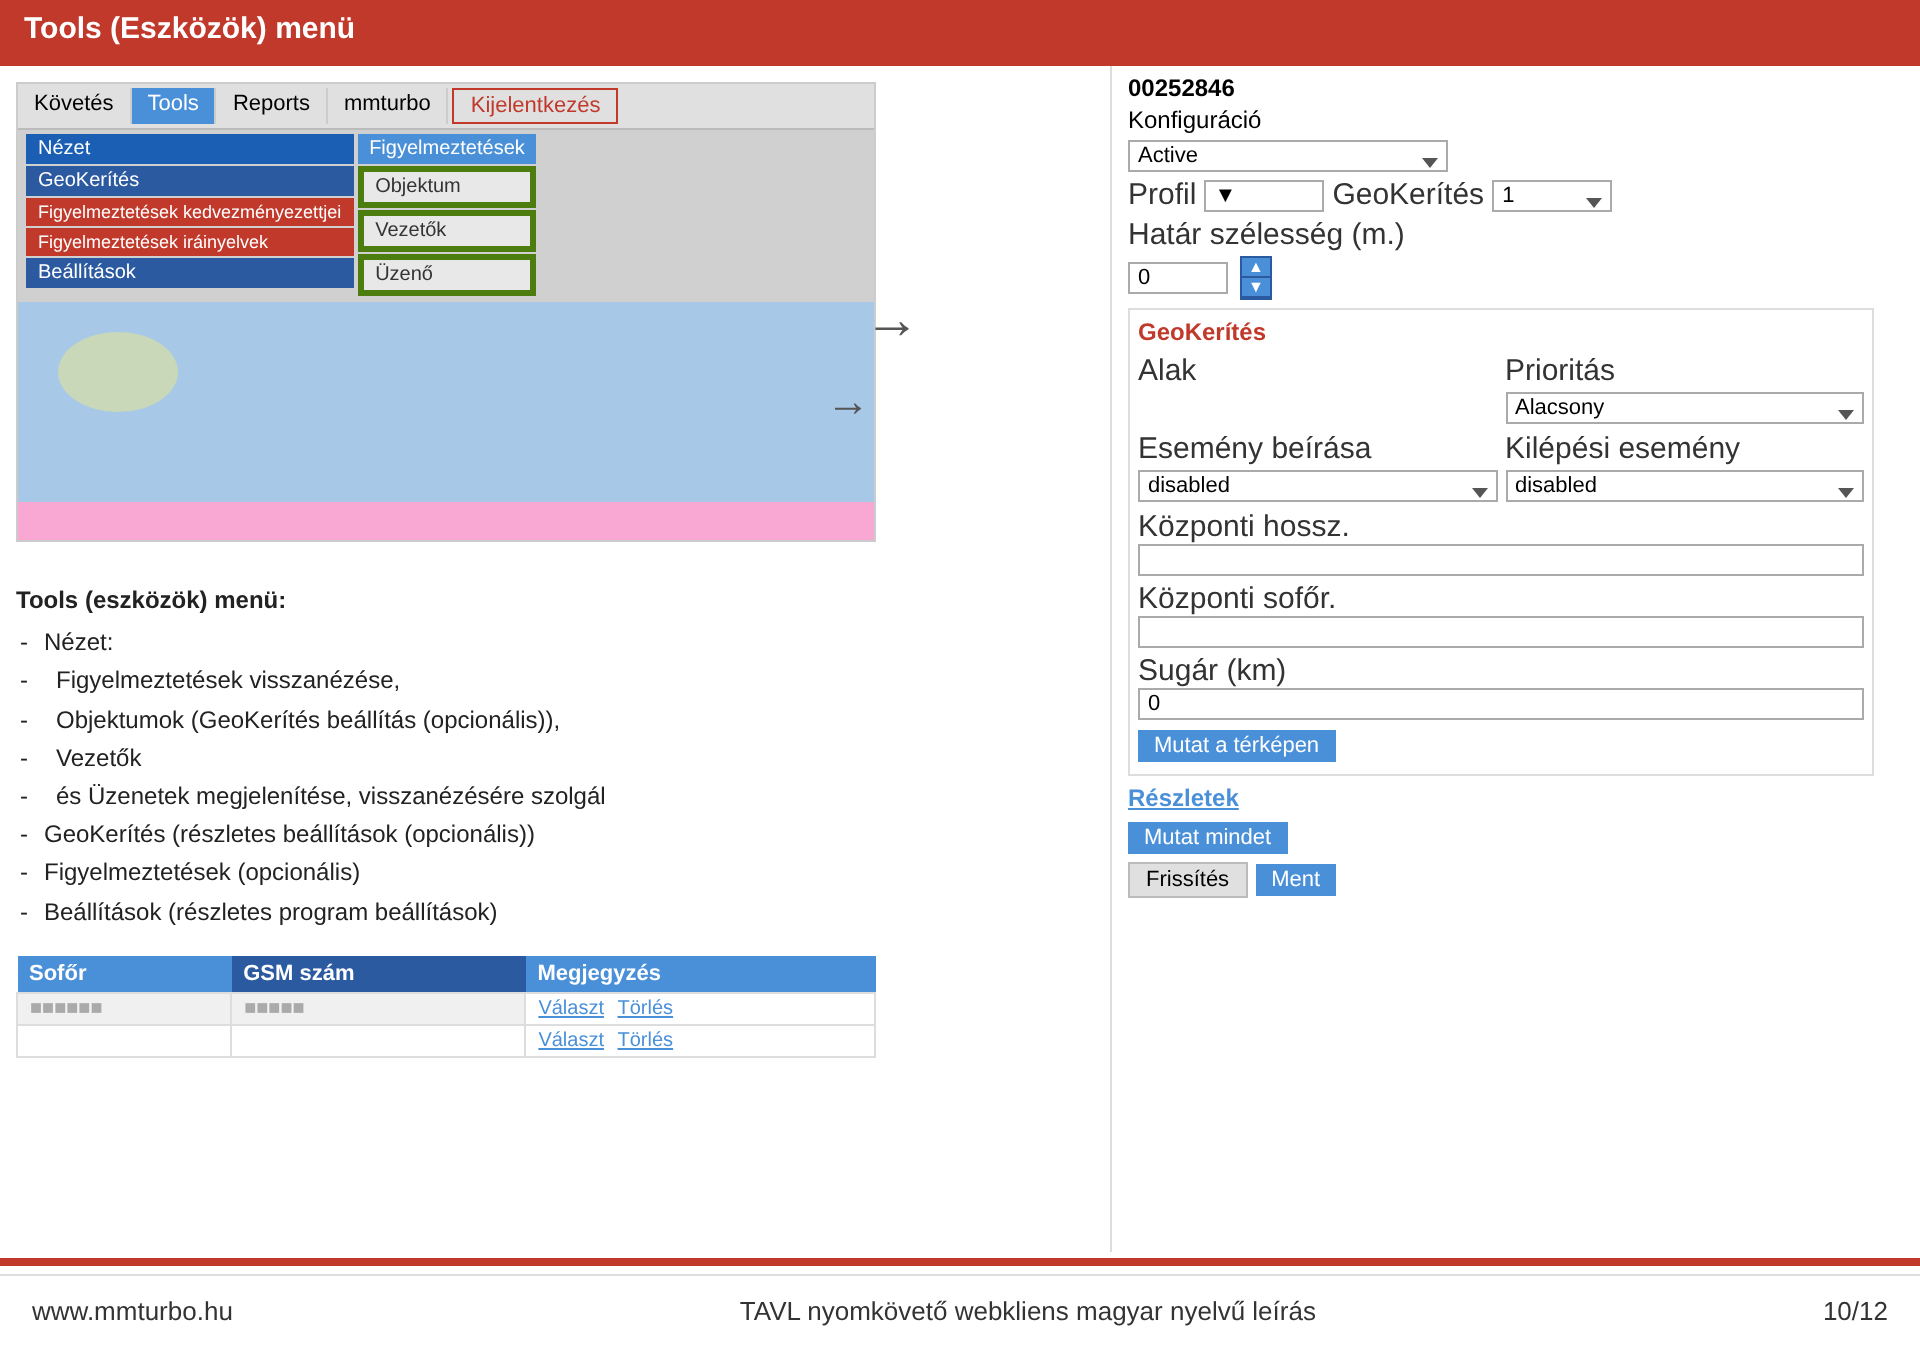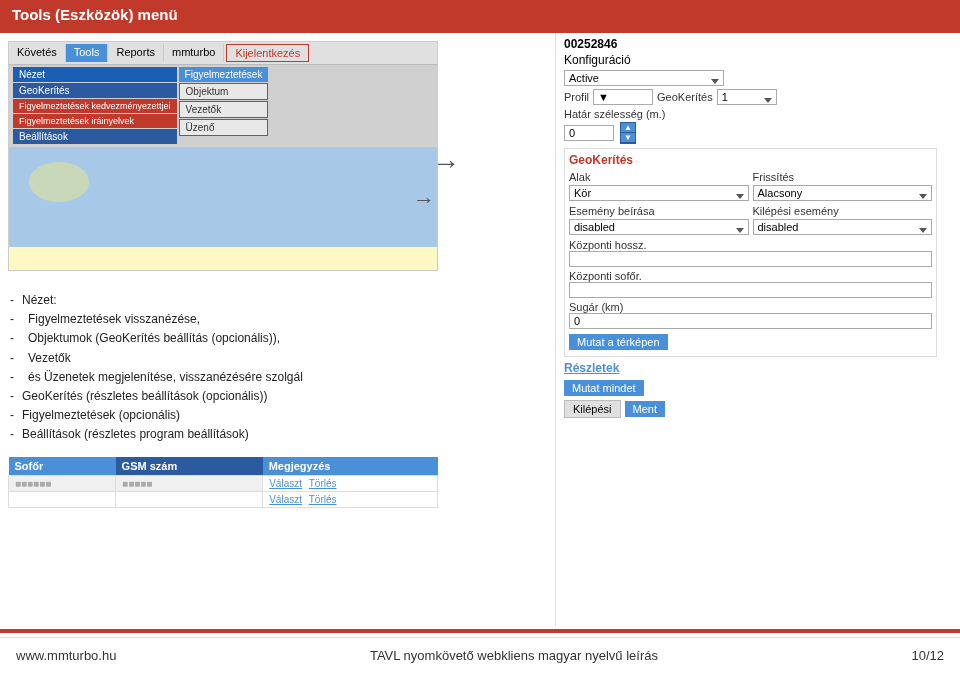--- a/index.html
+++ b/index.html
@@ -38,21 +38,21 @@
       width: 555px;
       padding: 8px;
       flex-shrink: 0;
     }
 
     
     .screenshot-area {
       border: 1px solid #ccc;
       width: 430px;
       height: 230px;
-      background: #fef9c3;
+      background: #f9a8d4;
       position: relative;
       margin-bottom: 8px;
     }
 
     
     .menu-bar {
       display: flex;
       background: #e0e0e0;
       border-bottom: 1px solid #bbb;
       padding: 2px 0;
@@ -81,21 +81,21 @@
       padding: 2px 6px;
       font-size: 10px;
       background: #4a90d9;
       color: white;
       margin-bottom: 1px;
       cursor: pointer;
     }
     .dropdown-item.light {
       background: #e8e8e8;
       color: #333;
-      border: 1px solid #4d7c0f;
+      border: 3px solid #4d7c0f;
     }
     .dropdown-item.selected {
       background: #1a5fb4;
     }
     .dropdown-item.dark-blue {
       background: #2c5aa0;
     }
     .dropdown-item.red {
       background: #c0392b;
       font-size: 9px;
@@ -207,21 +207,21 @@
       padding: 1px 4px;
       font-size: 11px;
       display: flex;
       align-items: flex-end;
       justify-content: space-between;
       cursor: pointer;
     }
     .select-wide { width: 160px; }
     .select-med { width: 60px; }
 
-    .label-sm { font-size: 11px; color: #333; }
+    .label-sm { font-size: 15px; color: #333; }
 
     .hatar-row {
       display: flex;
       align-items: center;
       gap: 6px;
       margin-bottom: 2px;
     }
     .num-box {
       border: 1px solid #aaa;
       background: white;
@@ -428,20 +428,21 @@
           <div style="position:absolute;right:2px;top:50%;transform:translateY(-50%);font-size:22px;color:#555;">→</div>
         </div>
       </div>
 
       
       <div style="position:absolute;right:-22px;top:50%;transform:translateY(-50%);font-size:28px;color:#555;z-index:10;">→</div>
     </div>
 
     
     <div class="description-text" style="margin-top:8px;max-width:430px;">
+      <div style="font-weight:bold;margin-bottom:2px;">Tools (eszközök) menü:</div>
       <ul>
         <li><span>Nézet:</span></li>
         <li style="padding-left:20px;"><span>Figyelmeztetések visszanézése,</span></li>
         <li style="padding-left:20px;"><span>Objektumok (GeoKerítés beállítás (opcionális)),</span></li>
         <li style="padding-left:20px;"><span>Vezetők</span></li>
         <li style="padding-left:20px;"><span>és Üzenetek megjelenítése, visszanézésére szolgál</span></li>
         <li><span>GeoKerítés (részletes beállítások (opcionális))</span></li>
         <li><span>Figyelmeztetések (opcionális)</span></li>
         <li><span>Beállítások (részletes program beállítások)</span></li>
       </ul>
@@ -514,27 +515,23 @@
         <div class="spin-btn">▼</div>
       </div>
     </div>
 
     <div class="geokertes-section">
       <div class="geokertes-title">GeoKerítés</div>
 
       <div class="two-col">
         <div class="field-group">
           <span class="label-sm">Alak</span>
-          <div class="select-box">
-            <span>Kör</span>
-            <span class="chevron-down"></span>
-          </div>
         </div>
         <div class="field-group">
-          <span class="label-sm">Frissítés</span>
+          <span class="label-sm">Prioritás</span>
           <div class="select-box">
             <span>Alacsony</span>
             <span class="chevron-down"></span>
           </div>
         </div>
       </div>
 
       <div class="two-col" style="margin-top:4px;">
         <div class="field-group">
           <span class="label-sm">Esemény beírása</span>
@@ -574,21 +571,21 @@
       <button class="mutat-btn">Mutat a térképen</button>
     </div>
 
     <div class="reszletek-link">Részletek</div>
 
     <div class="action-row">
       <button class="mutat-btn">Mutat mindet</button>
     </div>
 
     <div class="action-row">
-      <button class="btn-gray">Kilépési</button>
+      <button class="btn-gray">Frissítés</button>
       <button class="btn-blue">Ment</button>
     </div>
 
   </div>
 </div>
 
 <div class="bottom-red-line"></div>
 
 <div class="footer">
   <span class="footer-left">www.mmturbo.hu</span>

